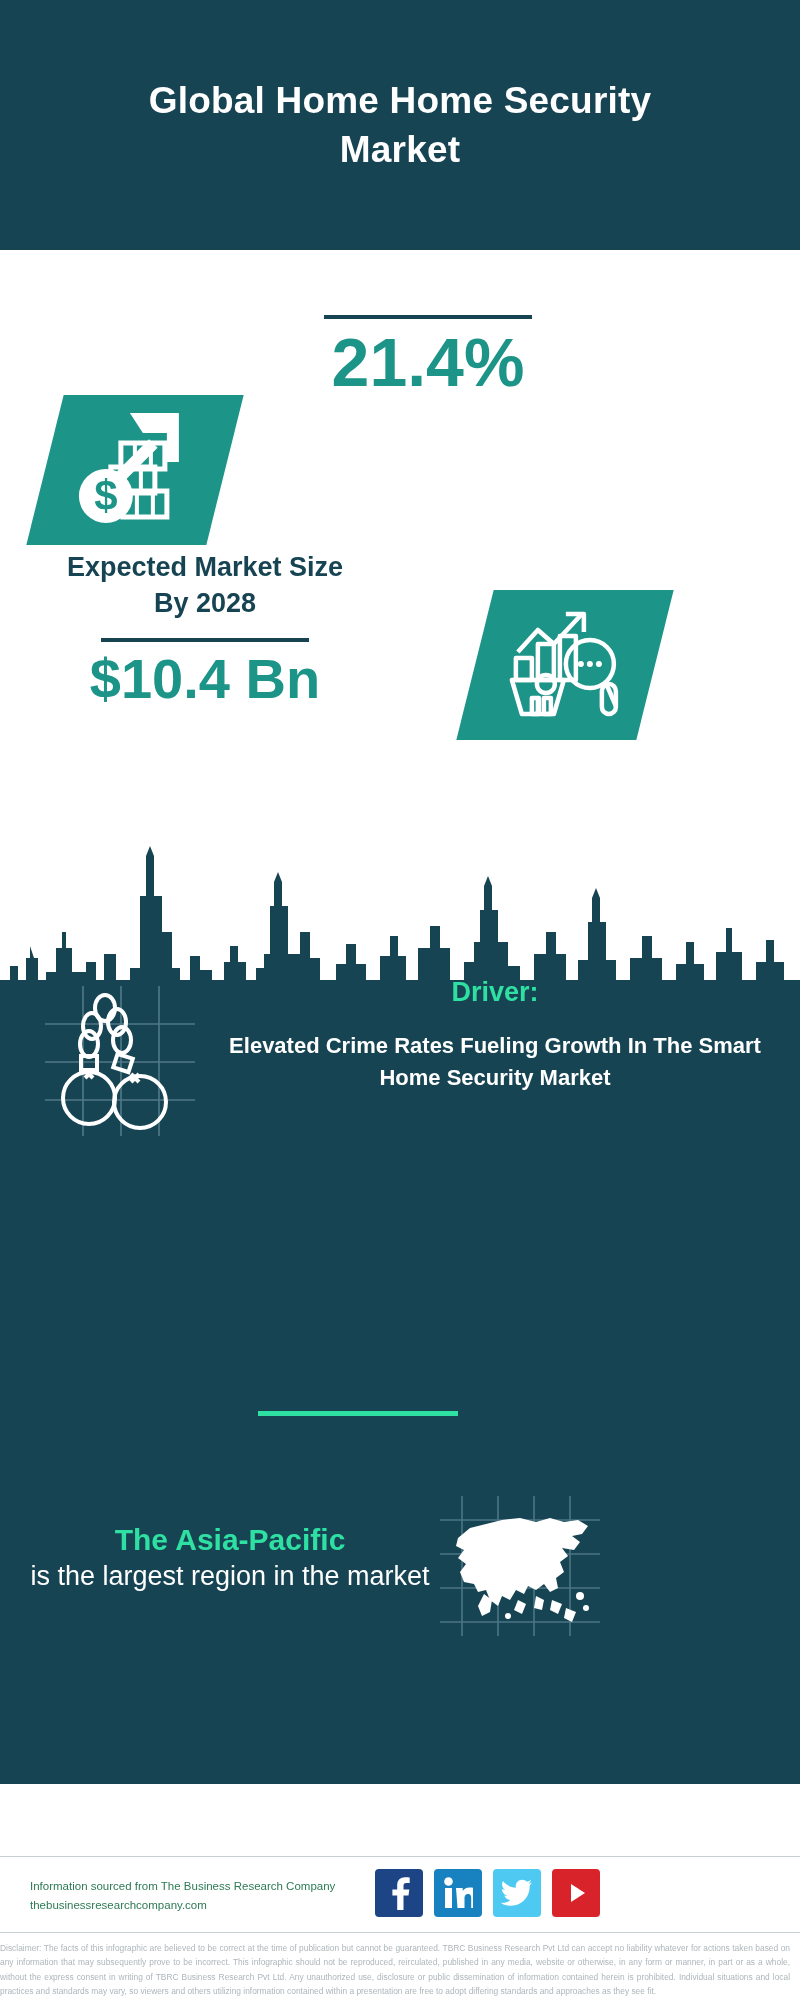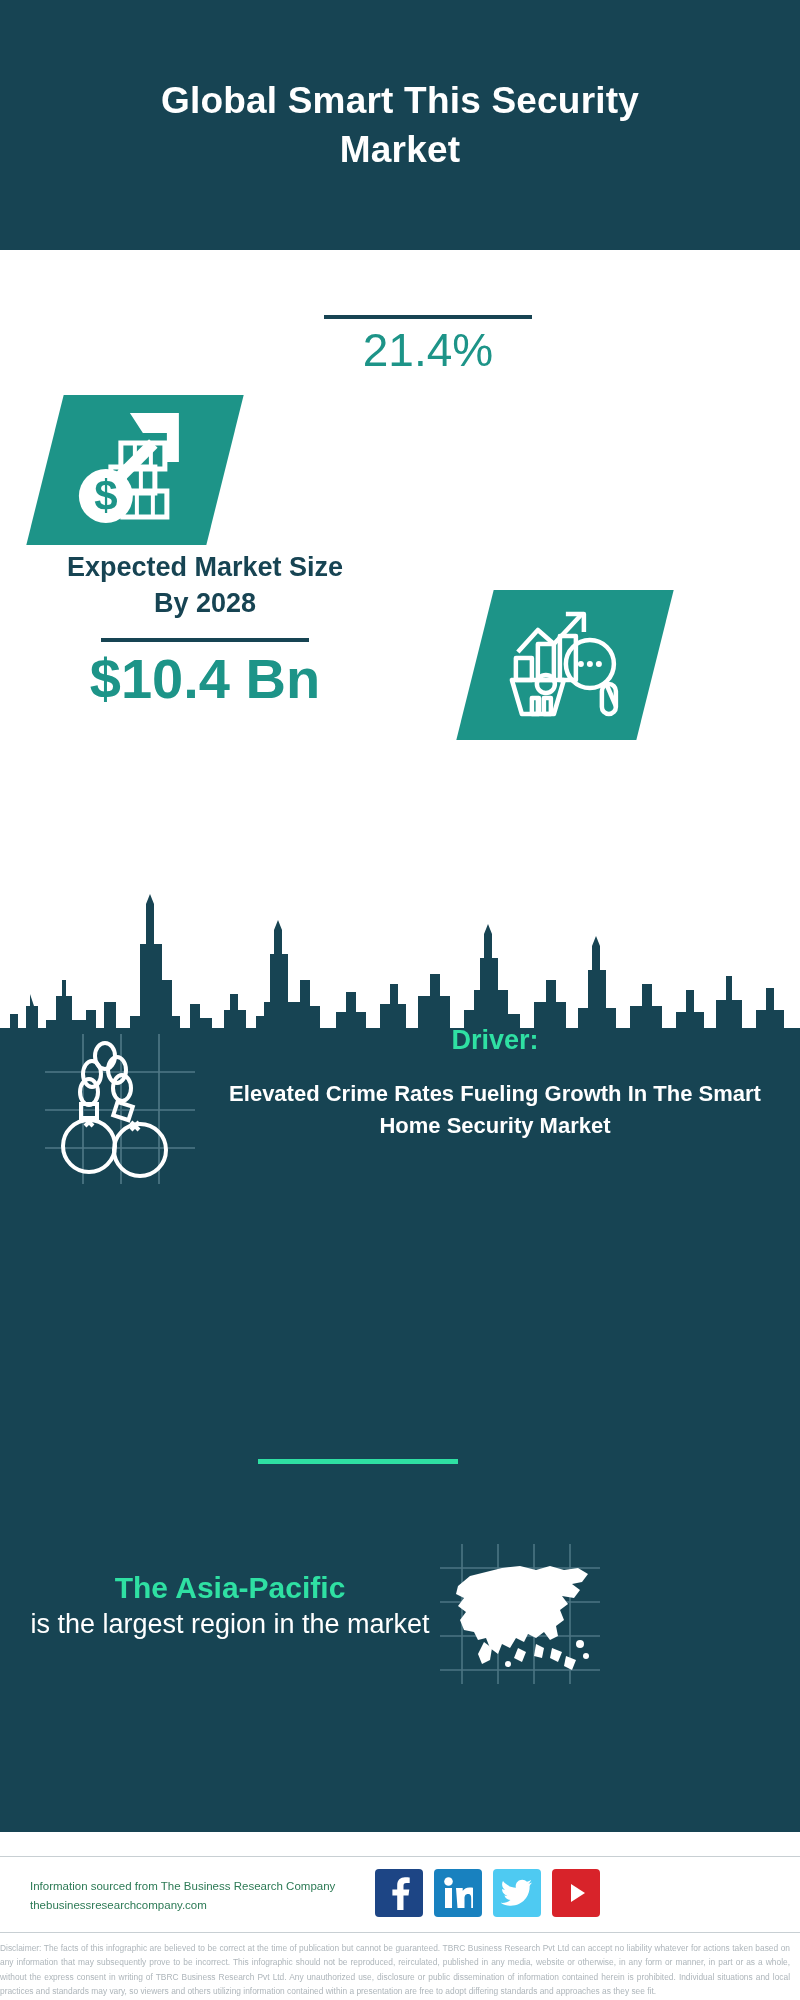--- a/index.html
+++ b/index.html
@@ -48,30 +48,30 @@
 
   
   .stat{position:absolute;text-align:center;}
   .stat-label{
     color:#174453;font-size:27px;font-weight:bold;line-height:1.32;
   }
   .stat-rule{
     width:208px;height:4px;background:#174453;margin:17px auto 6px auto;
   }
   .stat-value{
-    color:#1d9488;font-size:46px;line-height:1.1;font-weight:normal;
+    color:#1d9488;font-size:68px;line-height:1.1;font-weight:bold;
   }
   .stat-value.bold{font-weight:bold;font-size:56px;}
 
   .stat-growth{left:278px;top:48px;width:300px;}
   .stat-size{left:55px;top:300px;width:300px;}
 
   
   .dark-zone{
-    position:absolute;left:0;top:884px;width:800px;height:948px;
+    position:absolute;left:0;top:836px;width:800px;height:948px;
   }
   .skyline-svg{position:absolute;left:0;top:0;width:800px;height:948px;display:block;}
 
   .dark-content{position:absolute;left:0;top:0;width:800px;height:948px;}
 
   
   .driver-icon{position:absolute;left:45px;top:150px;width:150px;height:150px;}
   .driver-text{position:absolute;left:225px;top:140px;width:540px;text-align:center;}
   .driver-heading{
     color:#2fe0a3;font-size:27px;font-weight:bold;line-height:1.2;
@@ -126,21 +126,21 @@
     position:absolute;left:0;top:84px;width:790px;
     color:#aeb6bb;font-size:8.4px;line-height:1.72;text-align:justify;
   }
 </style>
 </head>
 <body>
 
 <div class="page">
 
   <div class="header">
-    <div class="header-title">Global Smart This Security Market</div>
+    <div class="header-title">Global Home Home Security Market</div>
   </div>
 
   <div class="white-zone">
 
     <div class="tile tile-growth">
       <span class="glyph">
         <svg width="120" height="115" viewBox="0 0 120 115">
           <g fill="#ffffff">
 
             <polygon points="55,2 104,2 104,51 92,51 92,22 68,22"></polygon>

